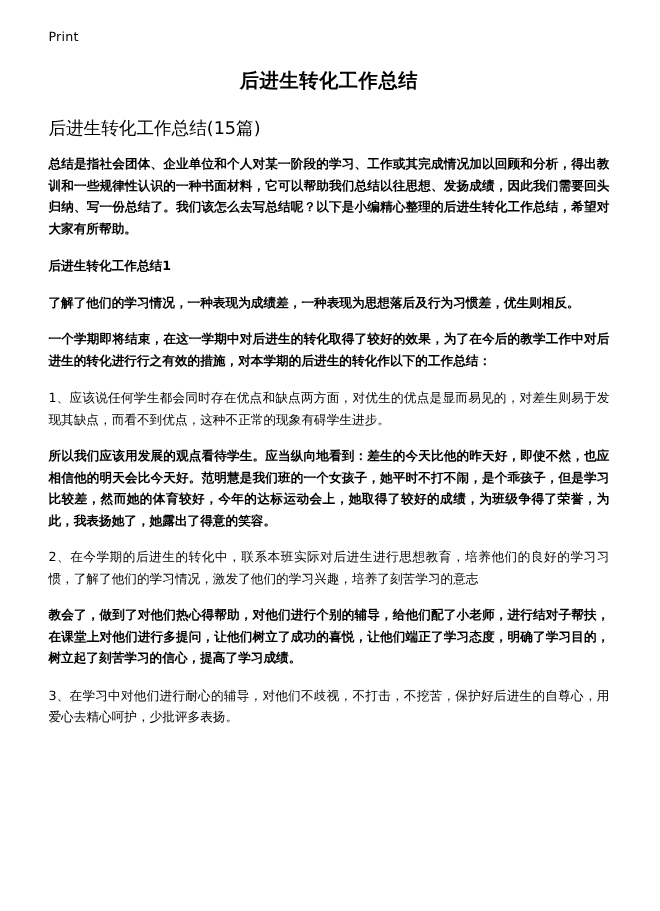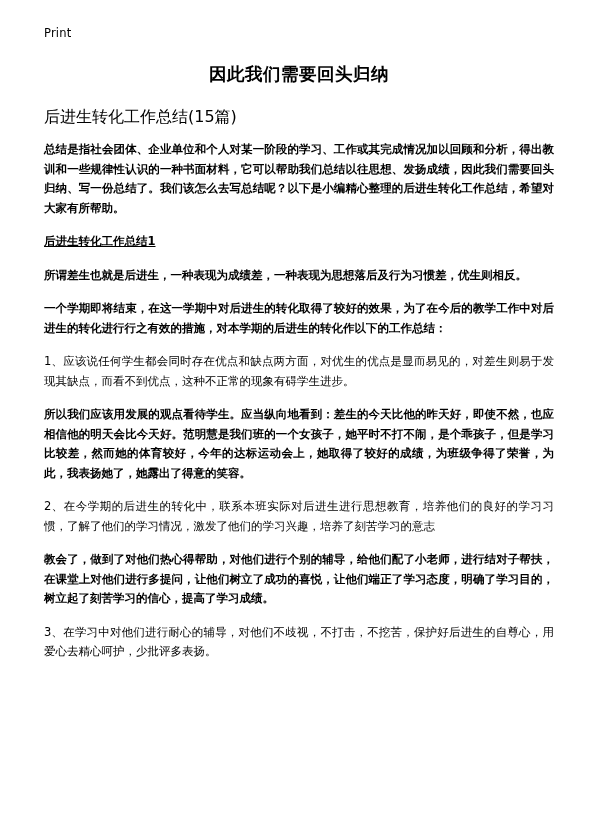--- a/index.html
+++ b/index.html
@@ -56,39 +56,38 @@
     margin: 0 0 14px 0;
     font-weight: normal;
     text-align: justify;
     text-justify: inter-ideograph;
   }
   .sec-heading {
     font-size: 11.5px;
     line-height: 19.5px;
     font-weight: bold;
     margin: 0 0 14px 0;
-    text-decoration: underline;
   }
 </style>
 </head>
 <body>
 
 <div class="page">
 
   <div class="print-label">Print</div>
 
-  <h1 class="doc-title">因此我们需要回头归纳</h1>
+  <h1 class="doc-title">后进生转化工作总结</h1>
 
   <div class="subtitle">后进生转化工作总结(15篇)</div>
 
   <p class="body-text">总结是指社会团体、企业单位和个人对某一阶段的学习、工作或其完成情况加以回顾和分析，得出教训和一些规律性认识的一种书面材料，它可以帮助我们总结以往思想、发扬成绩，因此我们需要回头归纳、写一份总结了。我们该怎么去写总结呢？以下是小编精心整理的后进生转化工作总结，希望对大家有所帮助。</p>
 
   <div class="sec-heading">后进生转化工作总结1</div>
 
-  <p class="body-text">所谓差生也就是后进生，一种表现为成绩差，一种表现为思想落后及行为习惯差，优生则相反。</p>
+  <p class="body-text">了解了他们的学习情况，一种表现为成绩差，一种表现为思想落后及行为习惯差，优生则相反。</p>
 
   <p class="body-text">一个学期即将结束，在这一学期中对后进生的转化取得了较好的效果，为了在今后的教学工作中对后进生的转化进行行之有效的措施，对本学期的后进生的转化作以下的工作总结：</p>
 
   <p class="heading-text">1、应该说任何学生都会同时存在优点和缺点两方面，对优生的优点是显而易见的，对差生则易于发现其缺点，而看不到优点，这种不正常的现象有碍学生进步。</p>
 
   <p class="body-text">所以我们应该用发展的观点看待学生。应当纵向地看到：差生的今天比他的昨天好，即使不然，也应相信他的明天会比今天好。范明慧是我们班的一个女孩子，她平时不打不闹，是个乖孩子，但是学习比较差，然而她的体育较好，今年的达标运动会上，她取得了较好的成绩，为班级争得了荣誉，为此，我表扬她了，她露出了得意的笑容。</p>
 
   <p class="heading-text">2、在今学期的后进生的转化中，联系本班实际对后进生进行思想教育，培养他们的良好的学习习惯，了解了他们的学习情况，激发了他们的学习兴趣，培养了刻苦学习的意志</p>
 
   <p class="body-text">教会了，做到了对他们热心得帮助，对他们进行个别的辅导，给他们配了小老师，进行结对子帮扶，在课堂上对他们进行多提问，让他们树立了成功的喜悦，让他们端正了学习态度，明确了学习目的，树立起了刻苦学习的信心，提高了学习成绩。</p>

